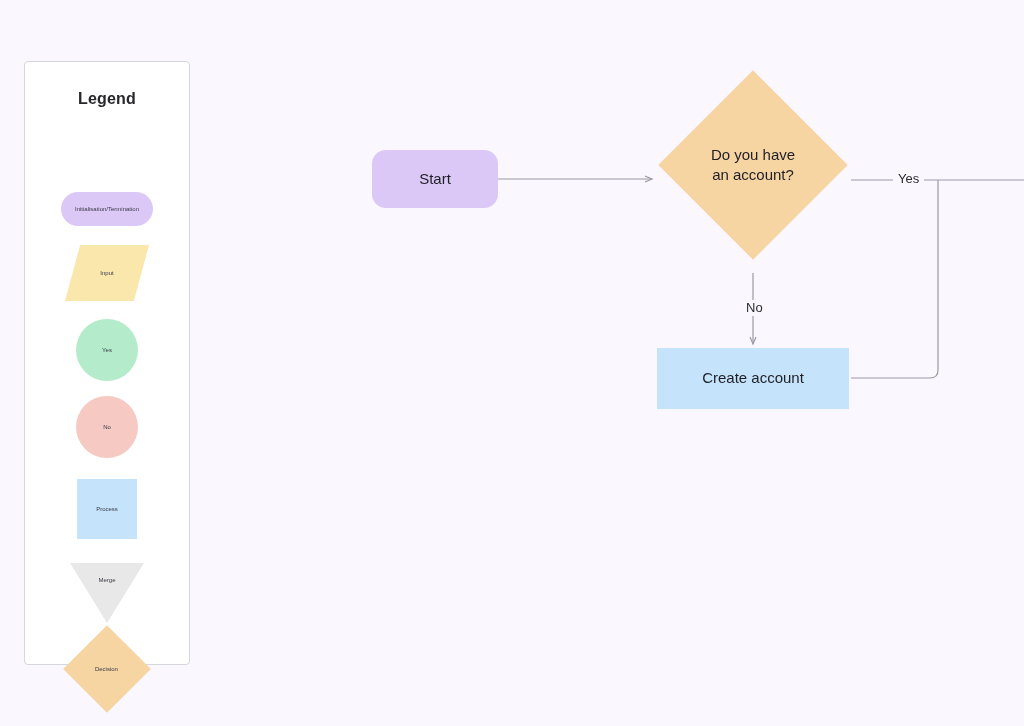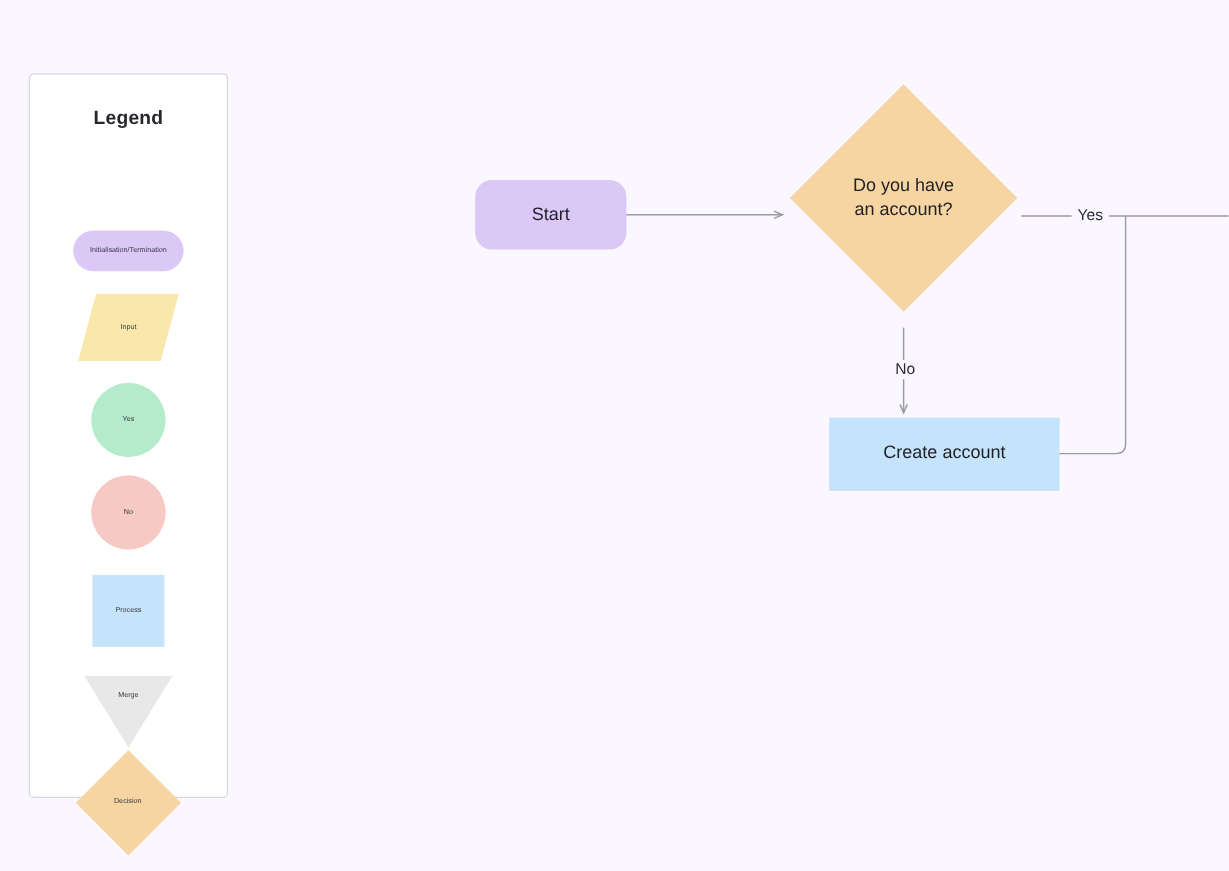--- a/index.html
+++ b/index.html
@@ -121,42 +121,40 @@
     color: #1f1f26;
     font-size: 15px;
     text-align: center;
     line-height: 1.35;
   }
   #node-start {
     left: 372px; top: 150px;
     width: 126px; height: 58px;
     background: #dcc8f7;
     border-radius: 14px;
-    margin-left: 24px;
   }
   #node-decision {
     left: 658px; top: 70px;
     width: 190px; height: 190px;
   }
   #node-decision .diamond-bg {
     position: absolute;
     left: 50%; top: 50%;
     width: 134px; height: 134px;
     background: #f6d5a2;
     transform: translate(-50%, -50%) rotate(45deg);
   }
   #node-decision .node-text {
     position: relative;
     z-index: 2;
   }
   #node-create {
     left: 657px; top: 348px;
     width: 192px; height: 61px;
     background: #c5e3fa;
-    margin-left: 34px;
   }
 
   .edge-label {
     position: absolute;
     font-size: 13px;
     color: #2b2b33;
     background: #faf7ff;
     padding: 0 5px;
     line-height: 16px;
   }

